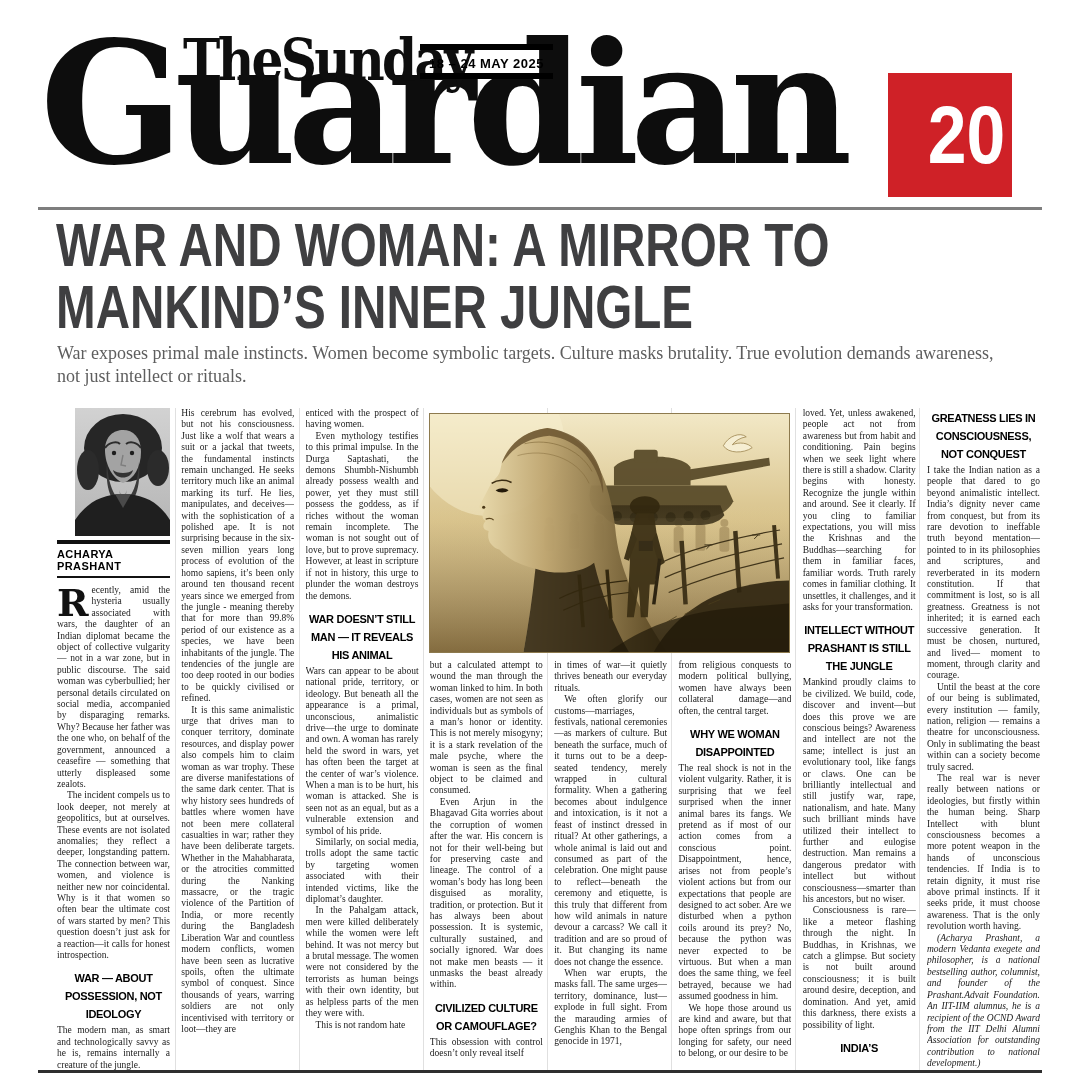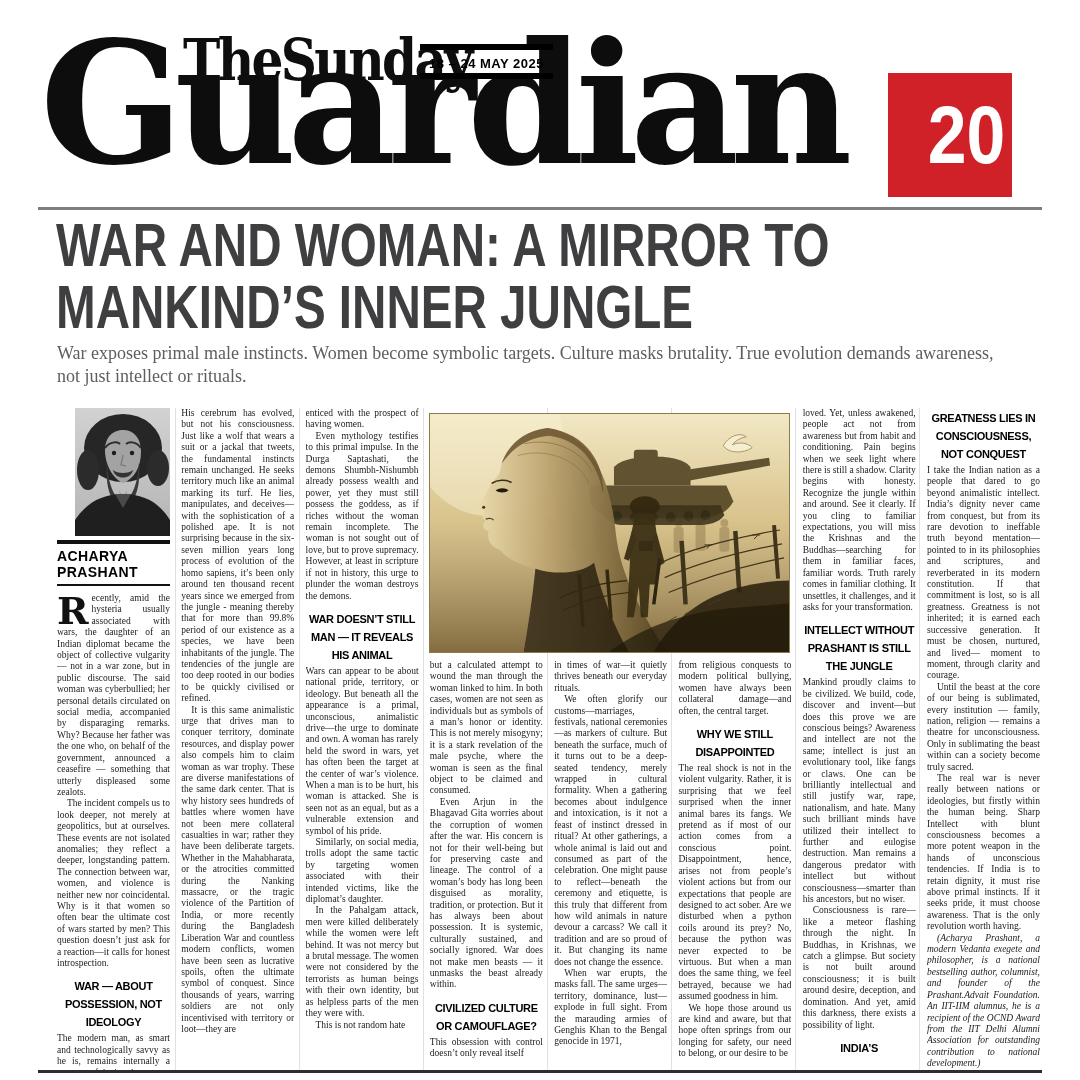--- a/index.html
+++ b/index.html
@@ -70,21 +70,21 @@
     float:left; font-family:"DejaVu Serif", serif; font-weight:bold;
     font-size:38px; line-height:31px; padding:2px 3px 0 0; color:#111;
   }
   
   .author { margin-bottom:7px; }
   .author-photo { width:95px; height:128px; margin-left:auto; margin-right:0; background:#c6c6c6; }
   .author-photo svg { display:block; width:100%; height:100%; }
   .byline {
     margin-top:4px; border-top:4px solid #111; border-bottom:2px solid #111;
     padding:4px 0 4px 0;
-    font-family:"Liberation Sans", sans-serif; font-weight:bold; font-size:14px;
+    font-family:"Liberation Sans", sans-serif; font-weight:bold; font-size:11px;
     letter-spacing:.4px; color:#000;
   }
   
   .center-image {
     position:absolute; left:372px; top:5px; width:361px; height:240px;
     border:1px solid #8d7a4e; background:#e7d9ad;
   }
   .center-image svg { display:block; width:100%; height:100%; }
   .bottom-rule { position:absolute; left:38px; top:1070px; width:1004px; height:3px; background:#2e2e2e; }
 </style>
@@ -183,21 +183,21 @@
     <div class="col under-image">
         <div class="coltext">
           <p class="blk-para">in times of war—it quietly thrives beneath our everyday rituals.</p>
           <p class="blk-para">We often glorify our customs—marriages, festivals, national ceremonies—as markers of culture. But beneath the surface, much of it turns out to be a deep-seated tendency, merely wrapped in cultural formality. When a gathering becomes about indulgence and intoxication, is it not a feast of instinct dressed in ritual? At other gatherings, a whole animal is laid out and consumed as part of the celebration. One might pause to reflect—beneath the ceremony and etiquette, is this truly that different from how wild animals in nature devour a carcass? We call it tradition and are so proud of it. But changing its name does not change the essence.</p>
           <p class="blk-para">When war erupts, the masks fall. The same urges—territory, dominance, lust— explode in full sight. From the marauding armies of Genghis Khan to the Bengal genocide in 1971,</p>
         </div>
       </div>
     <div class="col under-image">
         <div class="coltext">
           <p class="blk-para">from religious conquests to modern political bullying, women have always been collateral damage—and often, the central target.</p>
-          <h3 class="blk-subhead">WHY WE STILL DISAPPOINTED</h3>
+          <h3 class="blk-subhead">WHY WE WOMAN DISAPPOINTED</h3>
           <p class="blk-para">The real shock is not in the violent vulgarity. Rather, it is surprising that we feel surprised when the inner animal bares its fangs. We pretend as if most of our action comes from a conscious point. Disappointment, hence, arises not from people’s violent actions but from our expectations that people are designed to act sober. Are we disturbed when a python coils around its prey? No, because the python was never expected to be virtuous. But when a man does the same thing, we feel betrayed, because we had assumed goodness in him.</p>
           <p class="blk-para">We hope those around us are kind and aware, but that hope often springs from our longing for safety, our need to belong, or our desire to be</p>
         </div>
       </div>
     <div class="col">
         <div class="coltext">
           <p class="blk-para">loved. Yet, unless awakened, people act not from awareness but from habit and conditioning. Pain begins when we seek light where there is still a shadow. Clarity begins with honesty. Recognize the jungle within and around. See it clearly. If you cling to familiar expectations, you will miss the Krishnas and the Buddhas—searching for them in familiar faces, familiar words. Truth rarely comes in familiar clothing. It unsettles, it challenges, and it asks for your transformation.</p>
           <h3 class="blk-subhead">INTELLECT WITHOUT PRASHANT IS STILL THE JUNGLE</h3>
           <p class="blk-para">Mankind proudly claims to be civilized. We build, code, discover and invent—but does this prove we are conscious beings? Awareness and intellect are not the same; intellect is just an evolutionary tool, like fangs or claws. One can be brilliantly intellectual and still justify war, rape, nationalism, and hate. Many such brilliant minds have utilized their intellect to further and eulogise destruction. Man remains a dangerous predator with intellect but without consciousness—smarter than his ancestors, but no wiser.</p>
           <p class="blk-para">Consciousness is rare—like a meteor flashing through the night. In Buddhas, in Krishnas, we catch a glimpse. But society is not built around consciousness; it is built around desire, deception, and domination. And yet, amid this darkness, there exists a possibility of light.</p>

